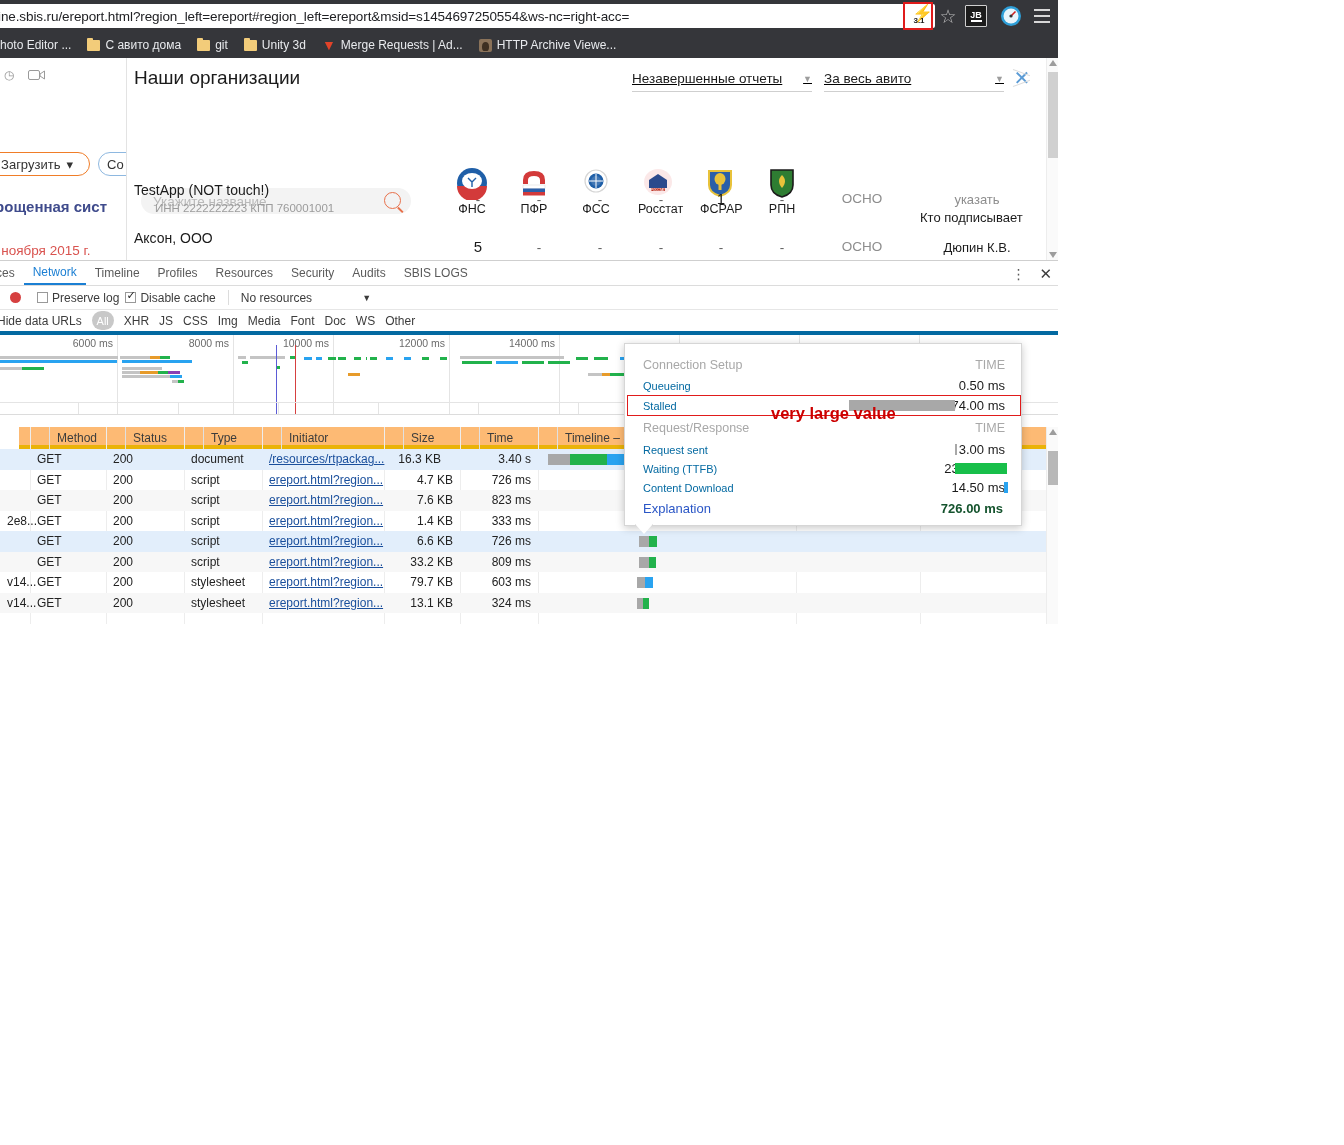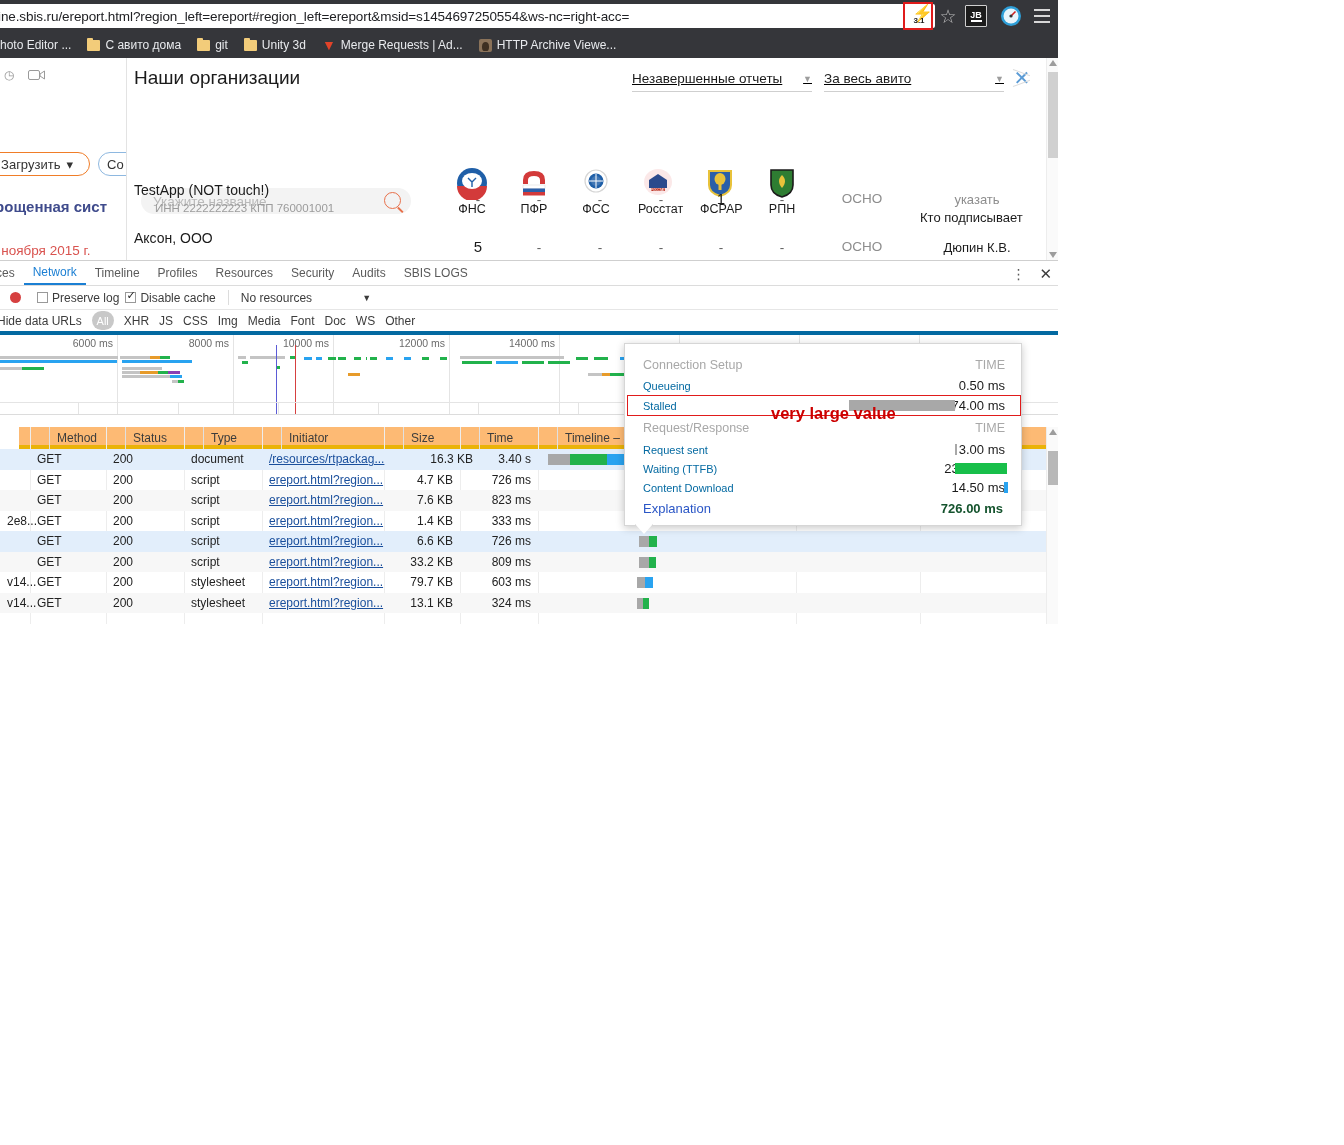--- a/index.html
+++ b/index.html
@@ -702,21 +702,21 @@
     <div class="rt-colline" style="left:538px;"></div>
     <div class="rt-colline" style="left:796px;"></div>
     <div class="rt-colline" style="left:920px;"></div>
 
     <div class="rt-row sel" style="top:22px;">
       <div class="td name" style="left:0px;  width:30px;"></div>
       <div class="td" style="left:30px; width:76px;">GET</div>
       <div class="td" style="left:106px;width:78px;">200</div>
       <div class="td" style="left:184px;width:78px;">document</div>
       <div class="td link" style="left:262px;width:122px;">/resources/rtpackag...</div>
-      <div class="td right" style="left:404px;width:76px;">16.3 KB</div>
+      <div class="td right" style="left:372px;width:76px;">16.3 KB</div>
       <div class="td right" style="left:460px;width:78px;">3.40 s</div>
       <div class="wf" style="left:548px; top:5px; width:22px; background:#a8a8a8;"></div>
       <div class="wf" style="left:570px; top:5px; width:37px; background:#22b24c;"></div>
       <div class="wf" style="left:607px; top:5px; width:65px; background:#29a3f0;"></div>
     </div>
 
     <div class="rt-row" style="top:42.5px;">
       <div class="td name" style="left:0px;  width:30px;"></div>
       <div class="td" style="left:30px; width:76px;">GET</div>
       <div class="td" style="left:106px;width:78px;">200</div>

